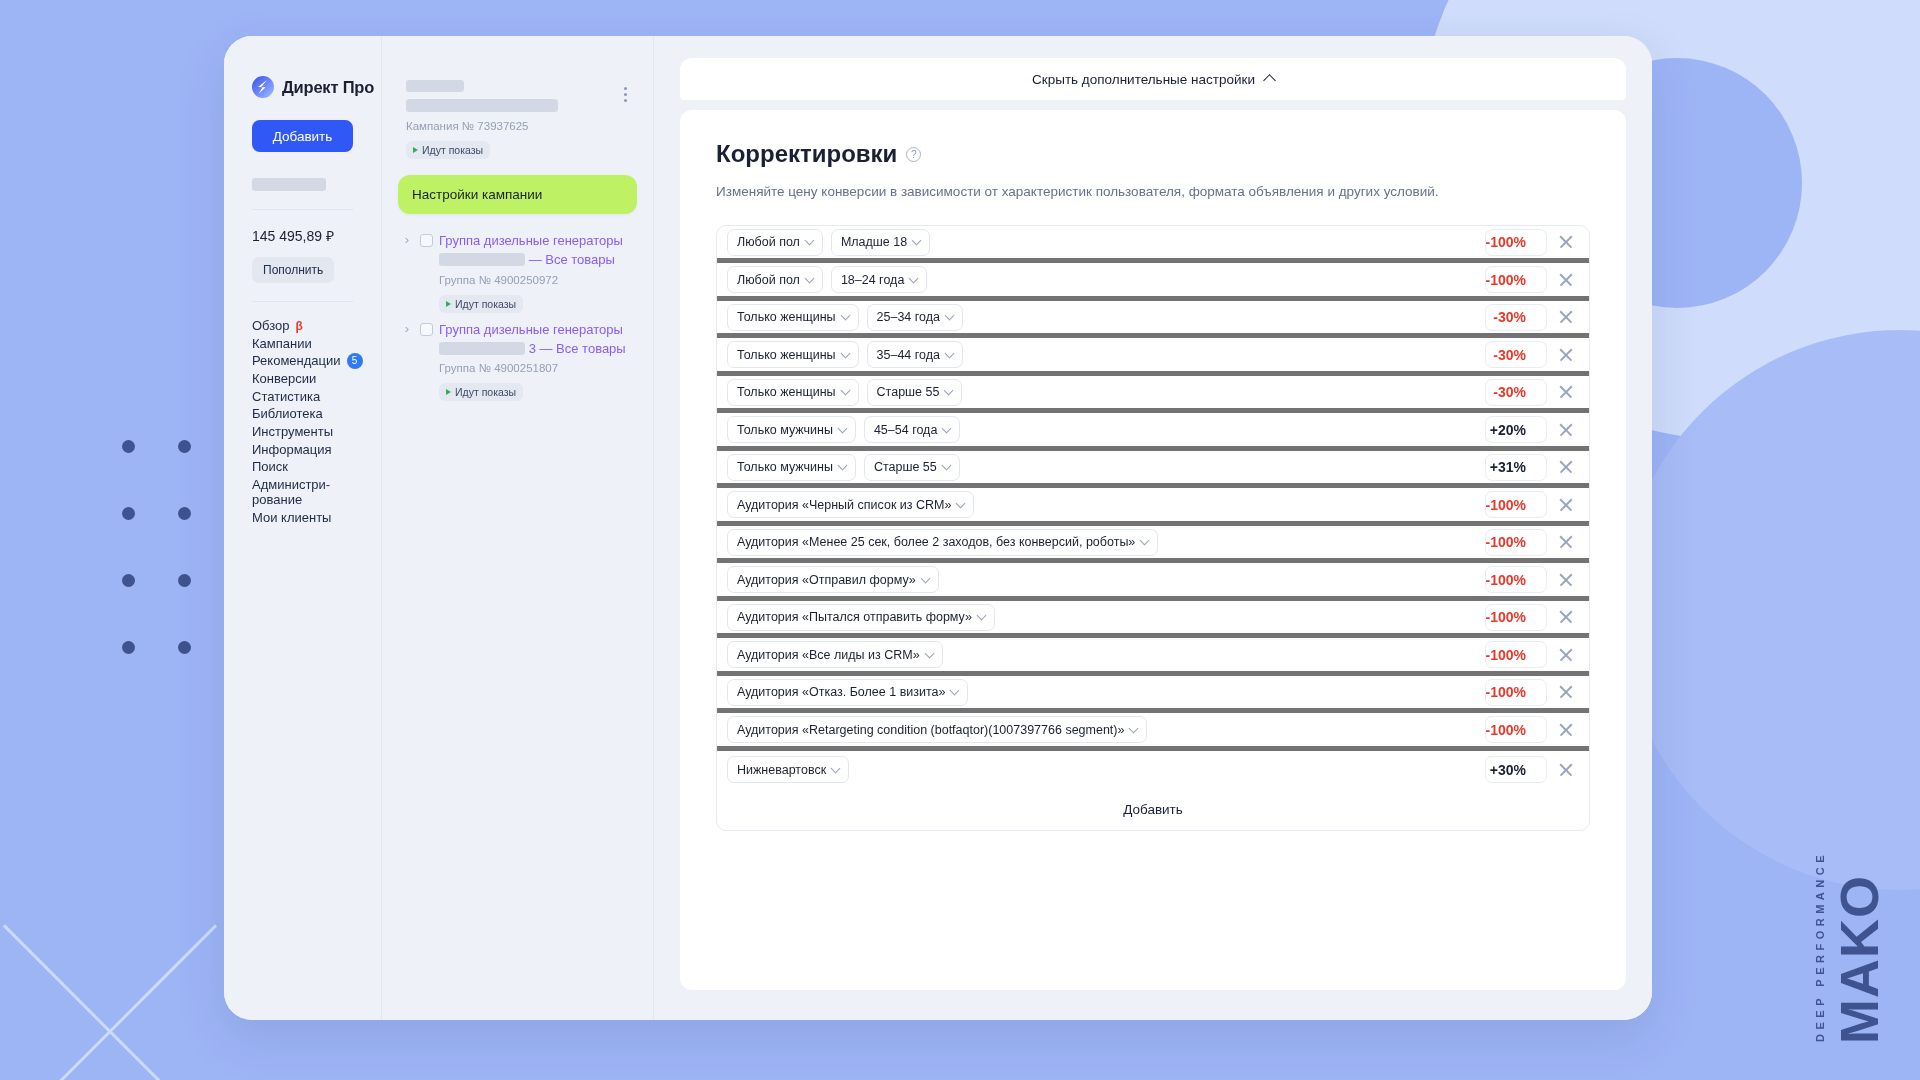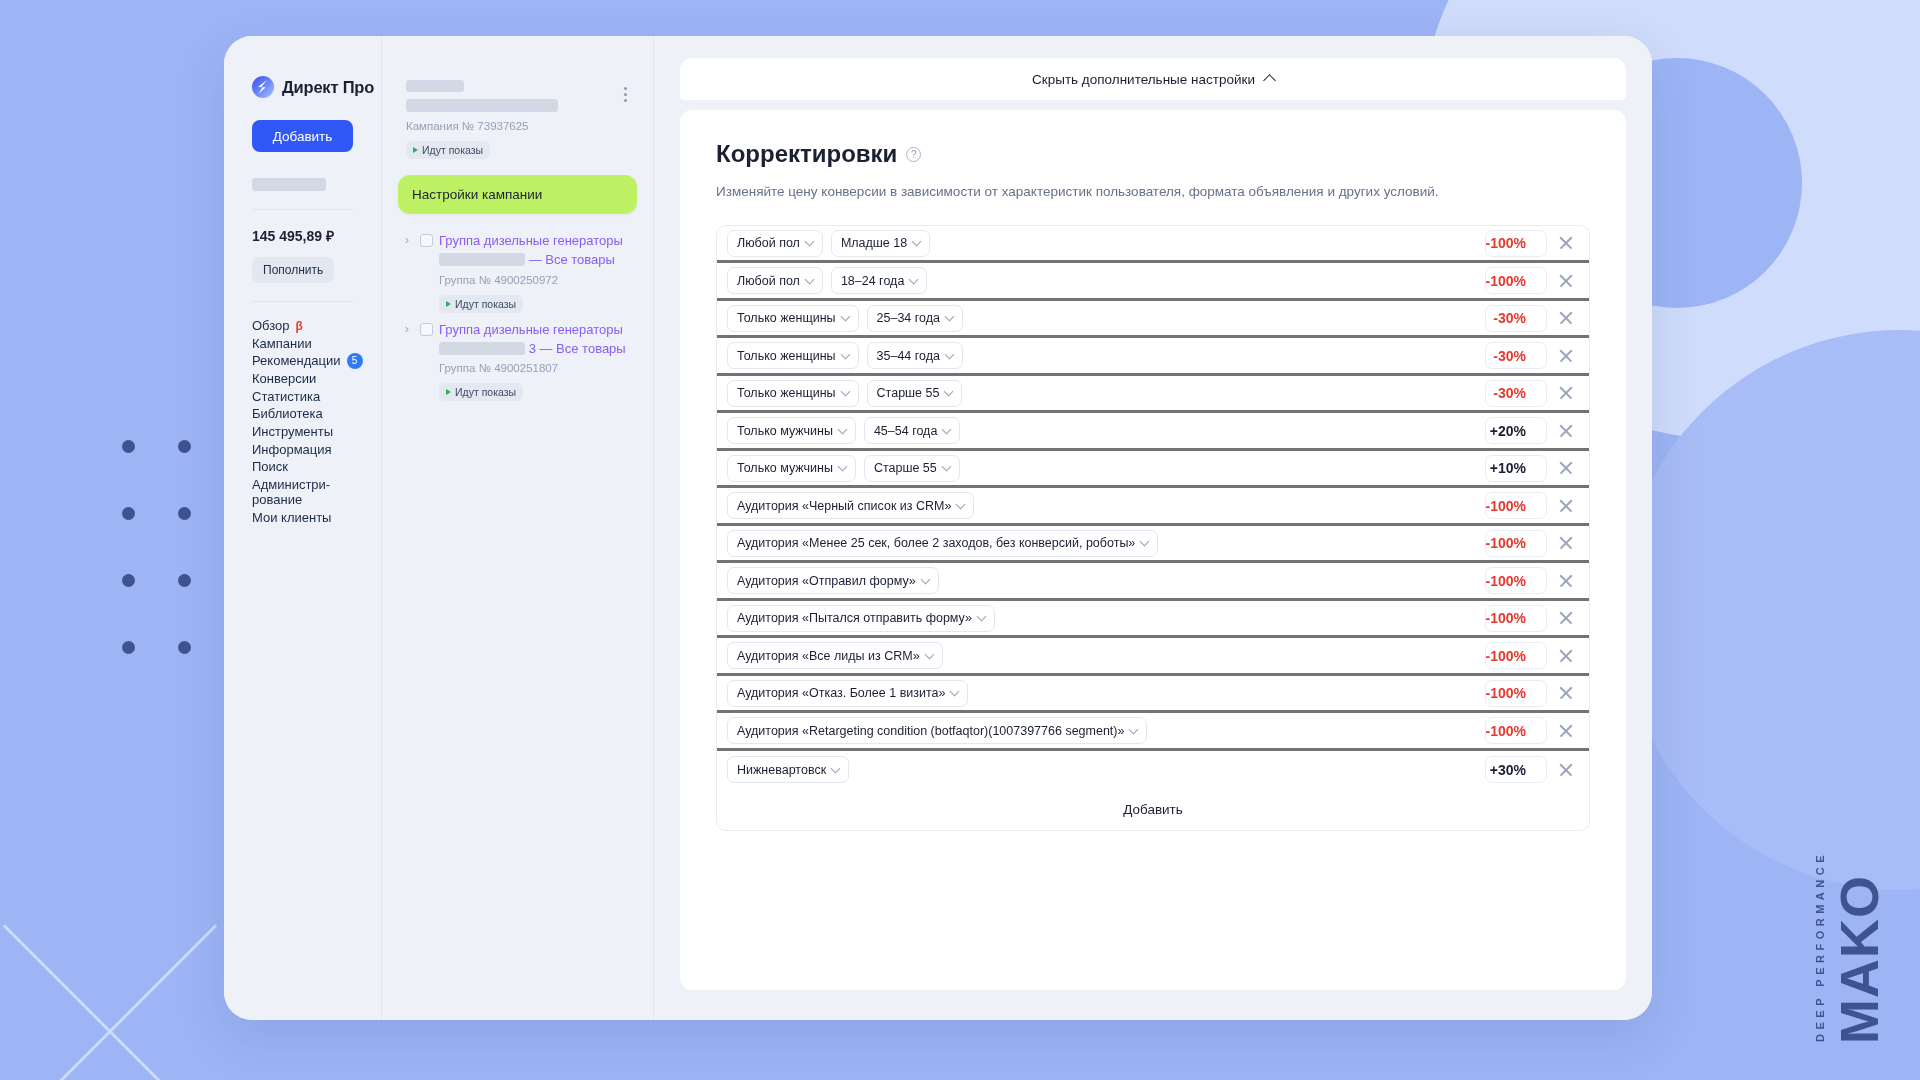--- a/index.html
+++ b/index.html
@@ -152,21 +152,21 @@
     background: #d3d9e4;
     margin: 0 28px;
   }
   .redact-bar.w1 { width: 74px; }
   .side-rule {
     height: 1px; background: #dfe4ee;
     margin: 18px 28px 16px 28px;
   }
   .balance {
     padding: 0 28px;
-    font-size: 14px; font-weight: 700; color: #1b2033;
+    font-size: 14px; font-weight: 400; color: #1b2033;
     margin-bottom: 12px;
   }
   .btn-topup {
     margin: 0 28px;
     align-self: flex-start;
     height: 26px; padding: 0 11px;
     background: #e2e7f0; color: #23304d;
     border: none; border-radius: 7px;
     font-size: 12px;
     font-family: "Liberation Sans", sans-serif;
@@ -295,21 +295,21 @@
   .adj-table {
     border: 1px solid #e6eaf2;
     border-radius: 10px;
     overflow: hidden;
   }
   .adj-row {
     display: flex; align-items: center;
     gap: 8px;
     height: 37.5px;
     padding: 0 12px 0 10px;
-    border-bottom: 3px solid #737373;
+    border-bottom: 5px solid #737373;
   }
   .adj-row:last-child { border-bottom: none; }
   .select-pill {
     display: inline-flex; align-items: center; gap: 6px;
     height: 27px; padding: 0 9px;
     border: 1px solid #e2e7f0; border-radius: 7px;
     font-size: 12.5px; color: #1b2033;
     background: #fff; cursor: pointer;
     white-space: nowrap;
   }
@@ -564,21 +564,21 @@
             <div class="adj-row">
               <div class="select-pill">
                 <span>Только мужчины</span>
                 <span class="caret"></span>
               </div>
               <div class="select-pill">
                 <span>Старше 55</span>
                 <span class="caret"></span>
               </div>
               <div class="adj-spacer"></div>
-              <div class="value-box pos">+10%</div>
+              <div class="value-box pos">+31%</div>
               <div class="remove-x"></div>
             </div>
             <div class="adj-row">
               <div class="select-pill">
                 <span>Аудитория «Черный список из CRM»</span>
                 <span class="caret"></span>
               </div>
               <div class="adj-spacer"></div>
               <div class="value-box neg">-100%</div>
               <div class="remove-x"></div>

